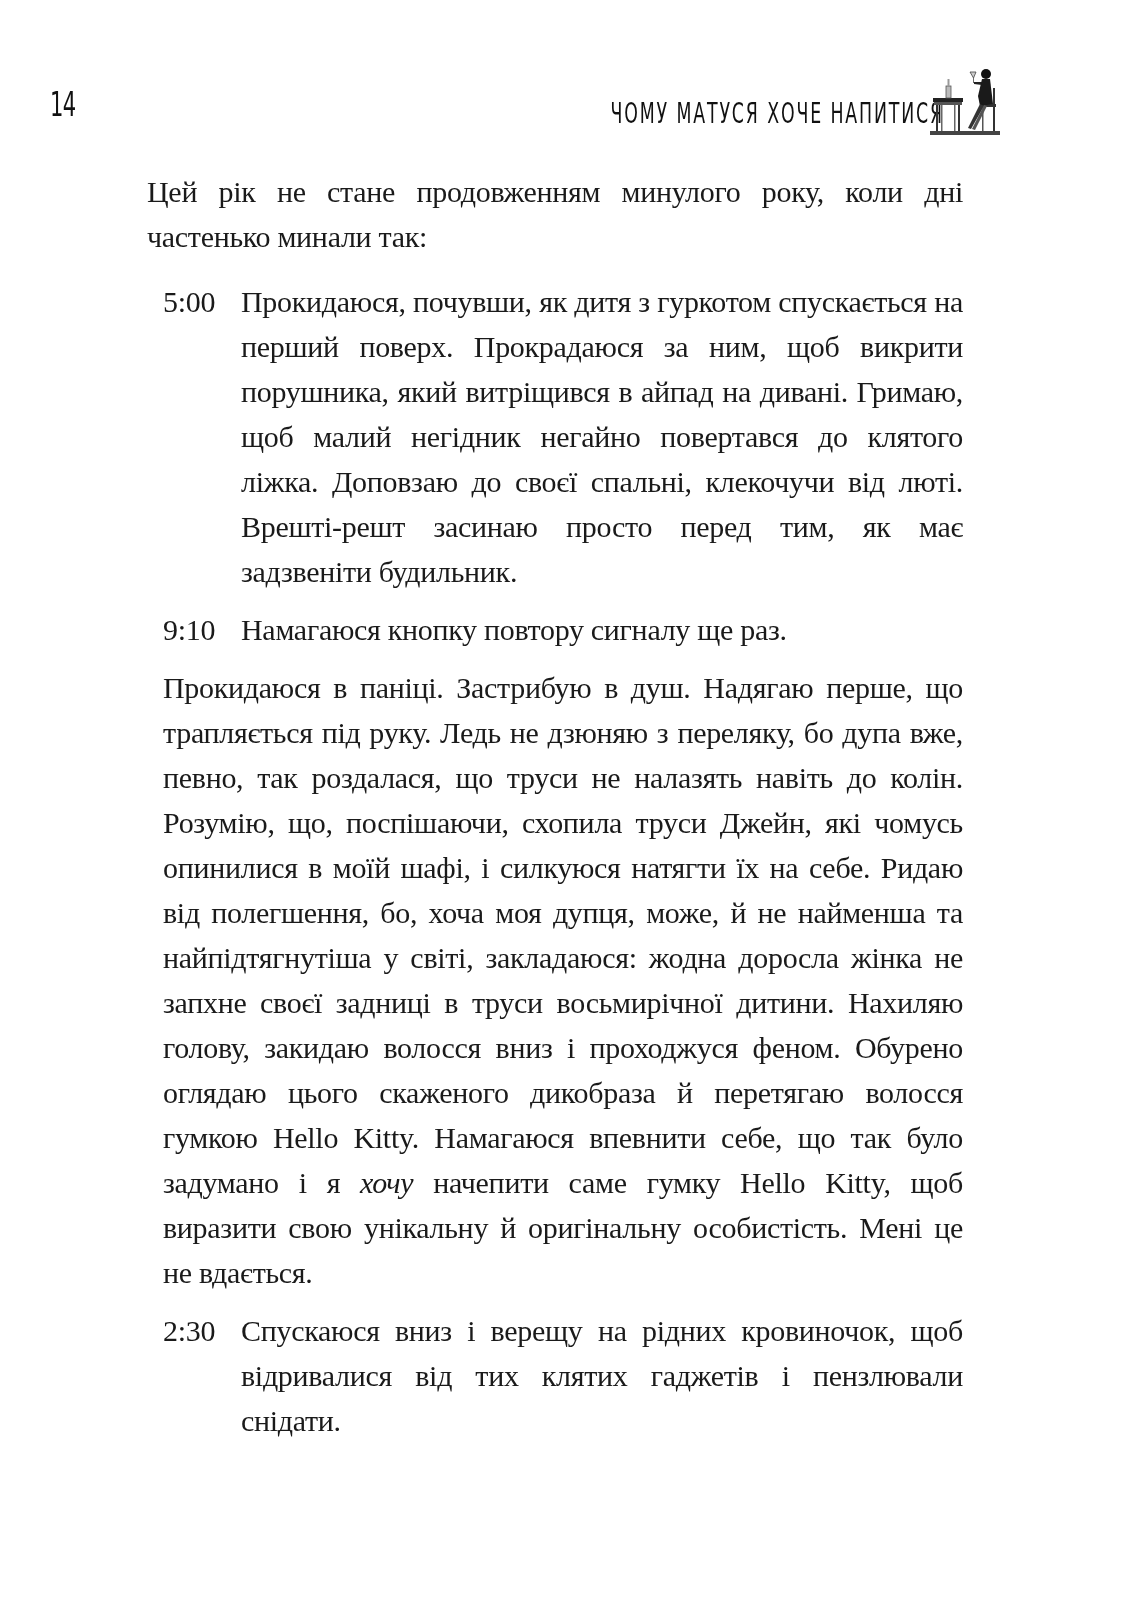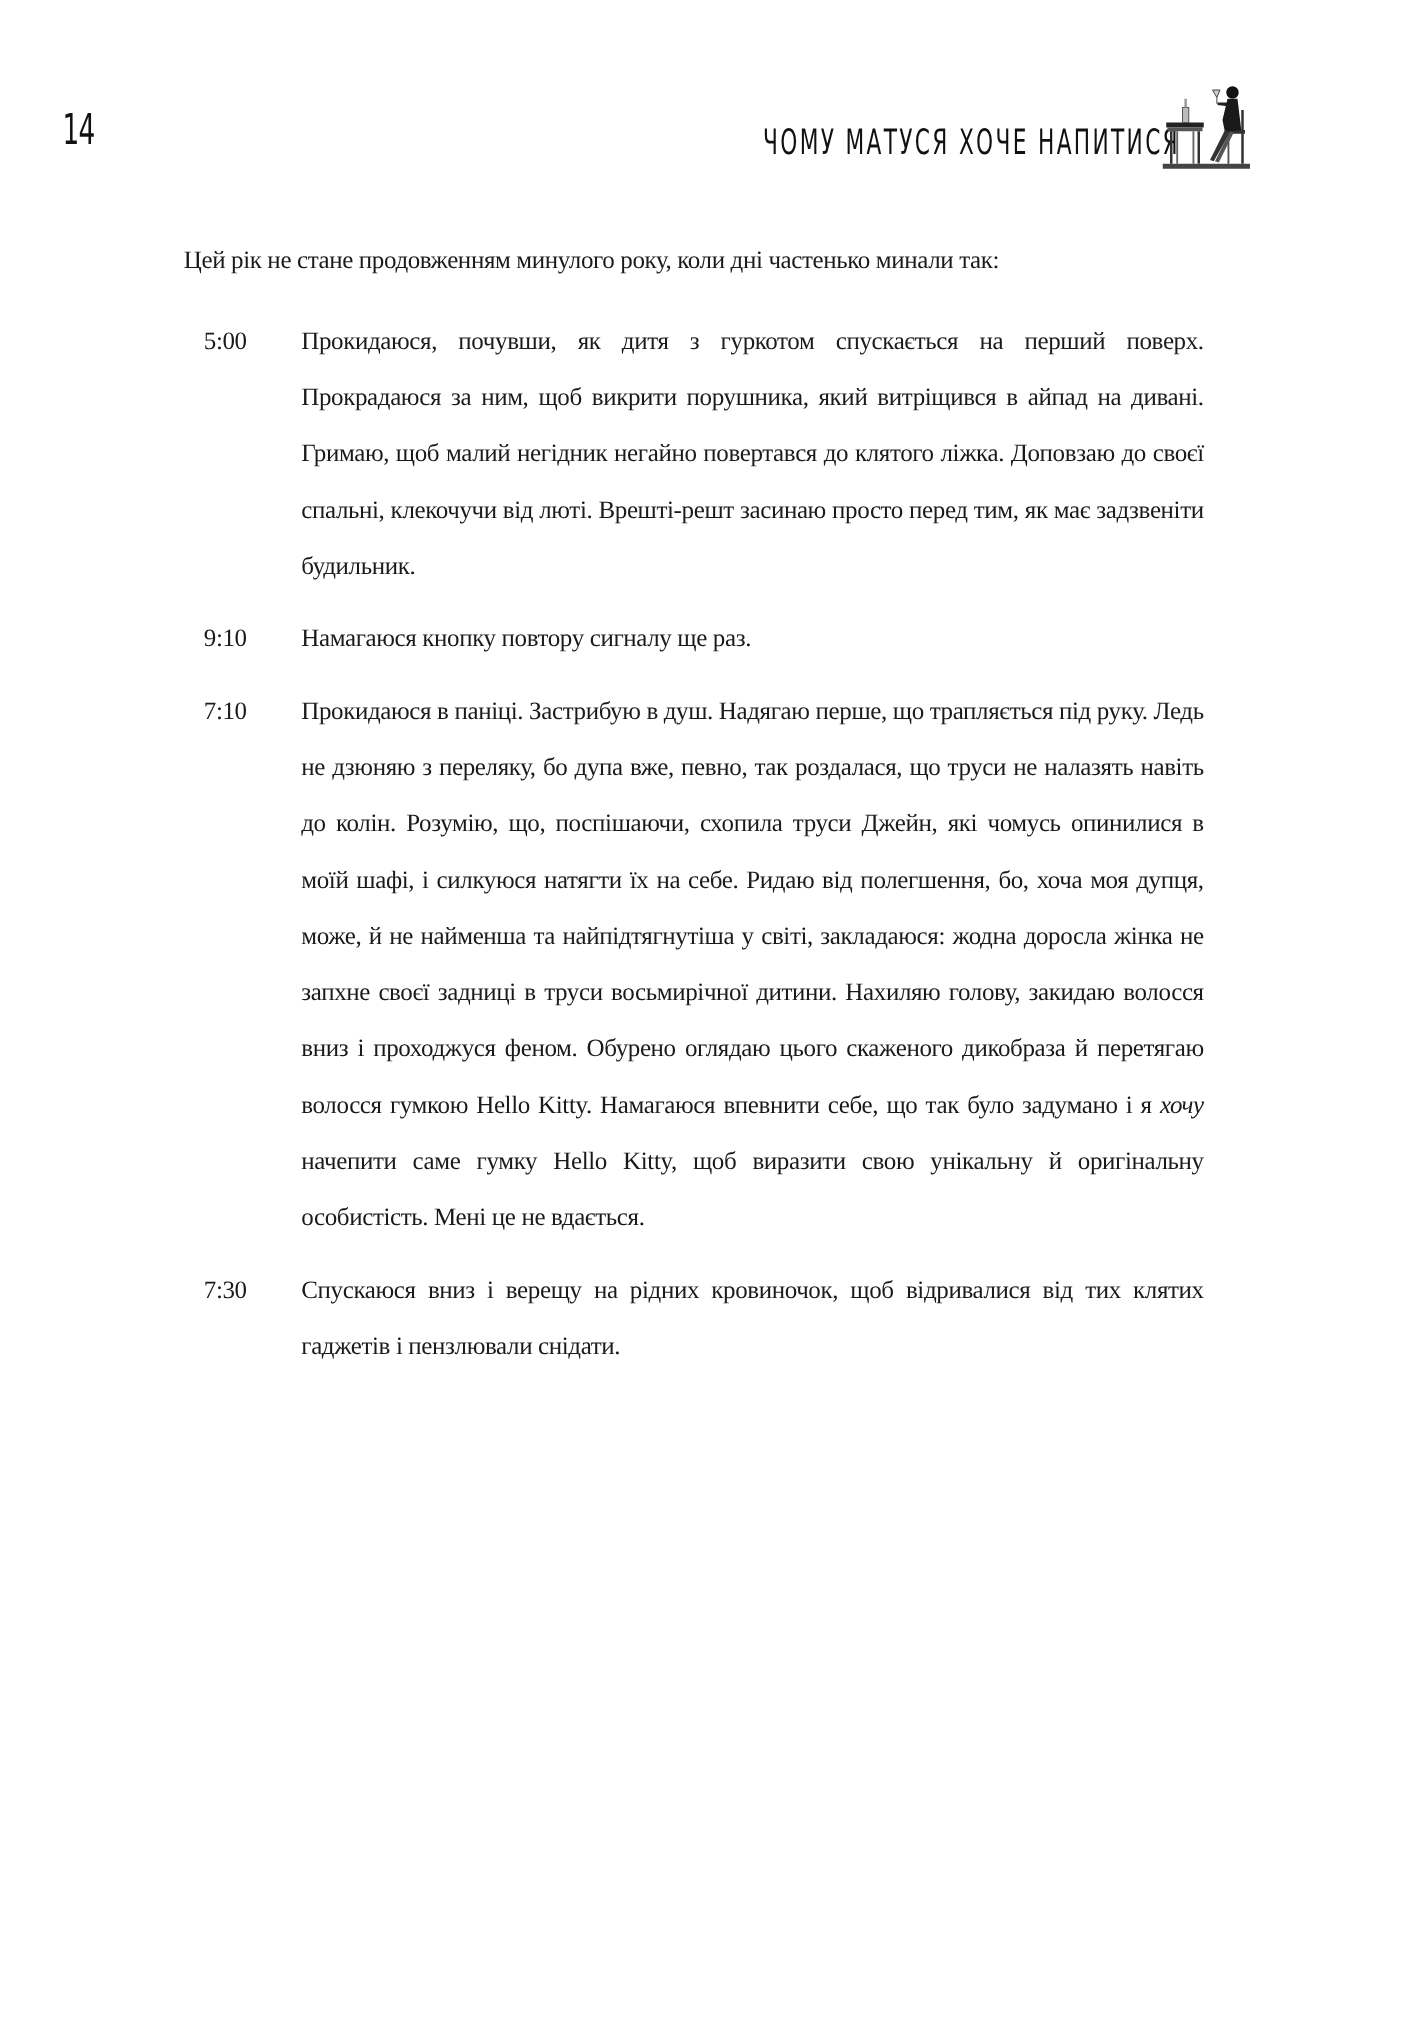--- a/index.html
+++ b/index.html
@@ -43,23 +43,23 @@
   .header-illustration {
     position: absolute;
     left: 930px;
     top: 66px;
     width: 70px;
     height: 72px;
   }
   .content {
     position: absolute;
     left: 147px;
-    top: 186px;
+    top: 169px;
     width: 816px;
-    font-size: 20px;
+    font-size: 30px;
     line-height: 45px;
     letter-spacing: -0.3px;
   }
   .intro {
     margin: 0;
     text-align: justify;
     text-align-last: left;
   }
   .timeline {
     list-style: none;
@@ -129,21 +129,20 @@
   <ul class="timeline">
     <li class="entry">
       <span class="entry-time">5:00</span>
       <span class="entry-text">Прокидаюся, почувши, як дитя з гуркотом спускається на перший поверх. Прокрадаюся за ним, щоб викрити порушника, який витріщився в айпад на дивані. Гримаю, щоб малий негідник негайно повертався до клятого ліжка. Доповзаю до своєї спальні, клекочучи від люті. Врешті-решт засинаю просто перед тим, як має задзвеніти будильник.</span>
     </li>
     <li class="entry">
       <span class="entry-time">9:10</span>
       <span class="entry-text">Намагаюся кнопку повтору сигналу ще раз.</span>
     </li>
     <li class="entry">
-      <span class="entry-time">7:10</span>
       <span class="entry-text"><span>Прокидаюся в паніці. Застрибую в душ. Надягаю перше, що трапляється під руку. Ледь не дзюняю з переляку, бо дупа вже, певно, так роздалася, що труси не налазять навіть до колін. Розумію, що, поспішаючи, схопила труси Джейн, які чомусь опинилися в моїй шафі, і силкуюся натягти їх на себе. Ридаю від полегшення, бо, хоча моя дупця, може, й не найменша та найпідтягнутіша у світі, закладаюся: жодна доросла жінка не запхне своєї задниці в труси восьмирічної дитини. Нахиляю голову, закидаю волосся вниз і проходжуся феном. Обурено оглядаю цього скаженого дикобраза й перетягаю волосся гумкою Hello Kitty. Намагаюся впевнити себе, що так було задумано і я </span><em>хочу</em><span> начепити саме гумку Hello Kitty, щоб виразити свою унікальну й оригінальну особистість. Мені це не вдається.</span></span>
     </li>
     <li class="entry">
-      <span class="entry-time">7:30</span>
+      <span class="entry-time">2:30</span>
       <span class="entry-text">Спускаюся вниз і верещу на рідних кровиночок, щоб відривалися від тих клятих гаджетів і пензлювали снідати.</span>
     </li>
   </ul>
 </div>
 
 </body></html>

